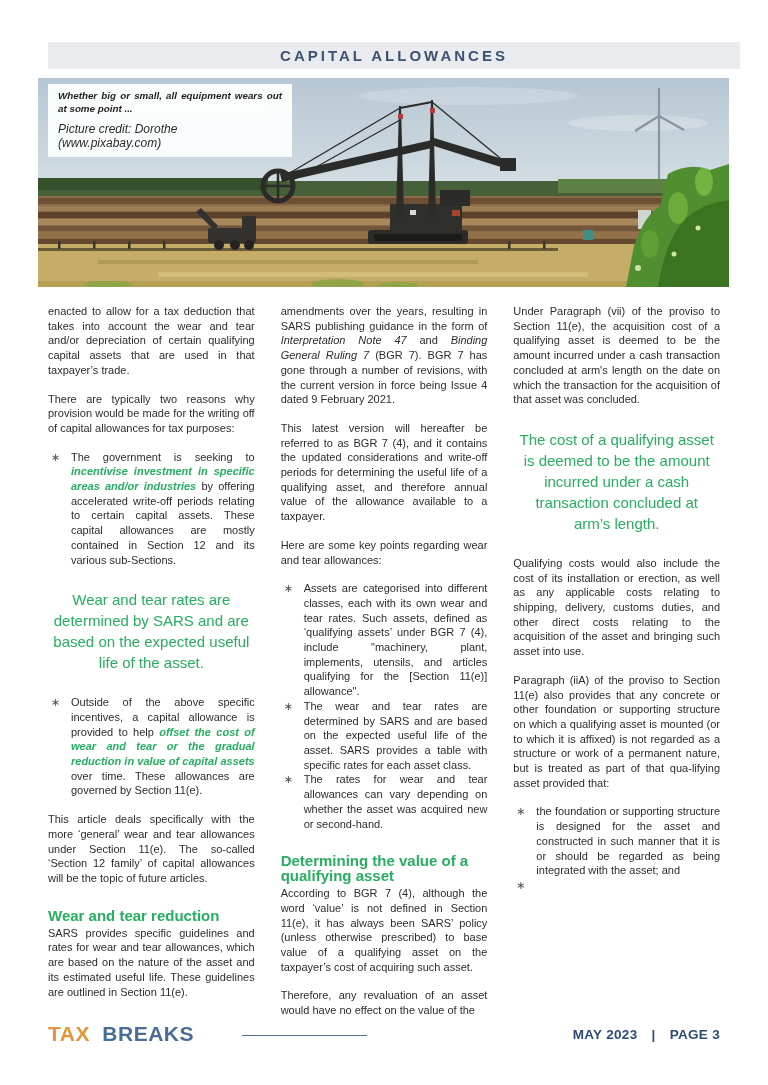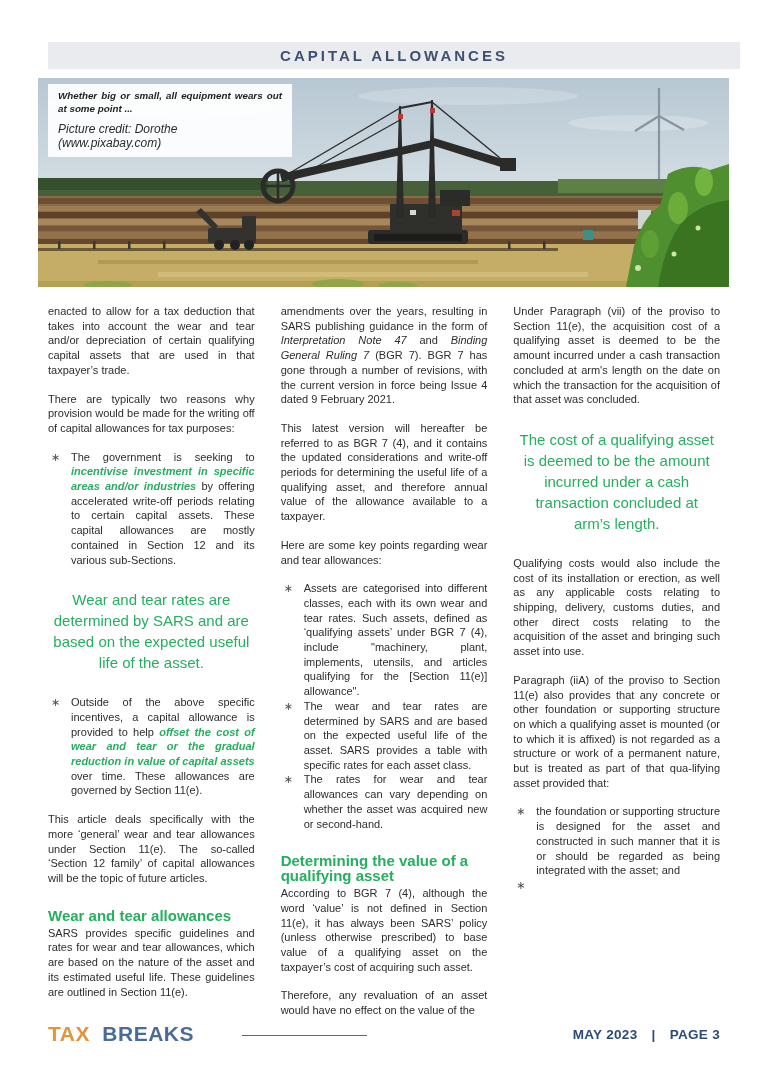--- a/index.html
+++ b/index.html
@@ -194,21 +194,21 @@
       <div class="bullet">
         <span class="marker">∗</span>
         <span class="btext"><span>The government is seeking to </span><span class="gi">incentivise investment in specific areas and/or industries</span><span> by offering accelerated write-off periods relating to certain capital assets.  These capital allowances are mostly contained in Section 12 and its various sub-Sections.</span></span>
       </div>
       <div class="quote">Wear and tear rates are determined by SARS and are based on the expected useful life of the asset.</div>
       <div class="bullet mb">
         <span class="marker">∗</span>
         <span class="btext"><span>Outside of the above specific incentives, a capital allowance is provided to help </span><span class="gi">offset the cost of wear and tear or the gradual reduction in value of capital assets</span><span> over time.  These allowances are governed by Section 11(e).</span></span>
       </div>
       <p>This article deals specifically with the more ‘general’ wear and tear allowances under Section 11(e).  The so-called ‘Section 12 family’ of capital allowances will be the topic of future articles.</p>
-      <div class="h-green">Wear and tear allowances</div>
+      <div class="h-green">Wear and tear reduction</div>
       <p>SARS provides specific guidelines and rates for wear and tear allowances, which are based on the nature of the asset and its estimated useful life.  These guidelines are outlined in Section 11(e).</p>
       <p class="last">Section 11(e) has been subject to several</p>
     </div>
 
     <div class="col">
       <p><span>amendments over the years, resulting in SARS publishing guidance in the form of </span><span class="i">Interpretation Note 47</span><span> and </span><span class="i">Binding General Ruling 7</span><span> (BGR 7).  BGR 7 has gone through a number of revisions, with the current version in force being Issue 4 dated 9 February 2021.</span></p>
       <p>This latest version will hereafter be referred to as BGR 7 (4), and it contains the updated considerations and write-off periods for determining the useful life of a qualifying asset, and therefore annual value of the allowance available to a taxpayer.</p>
       <p>Here are some key points regarding wear and tear allowances:</p>
       <div class="bullet">
         <span class="marker">∗</span>

